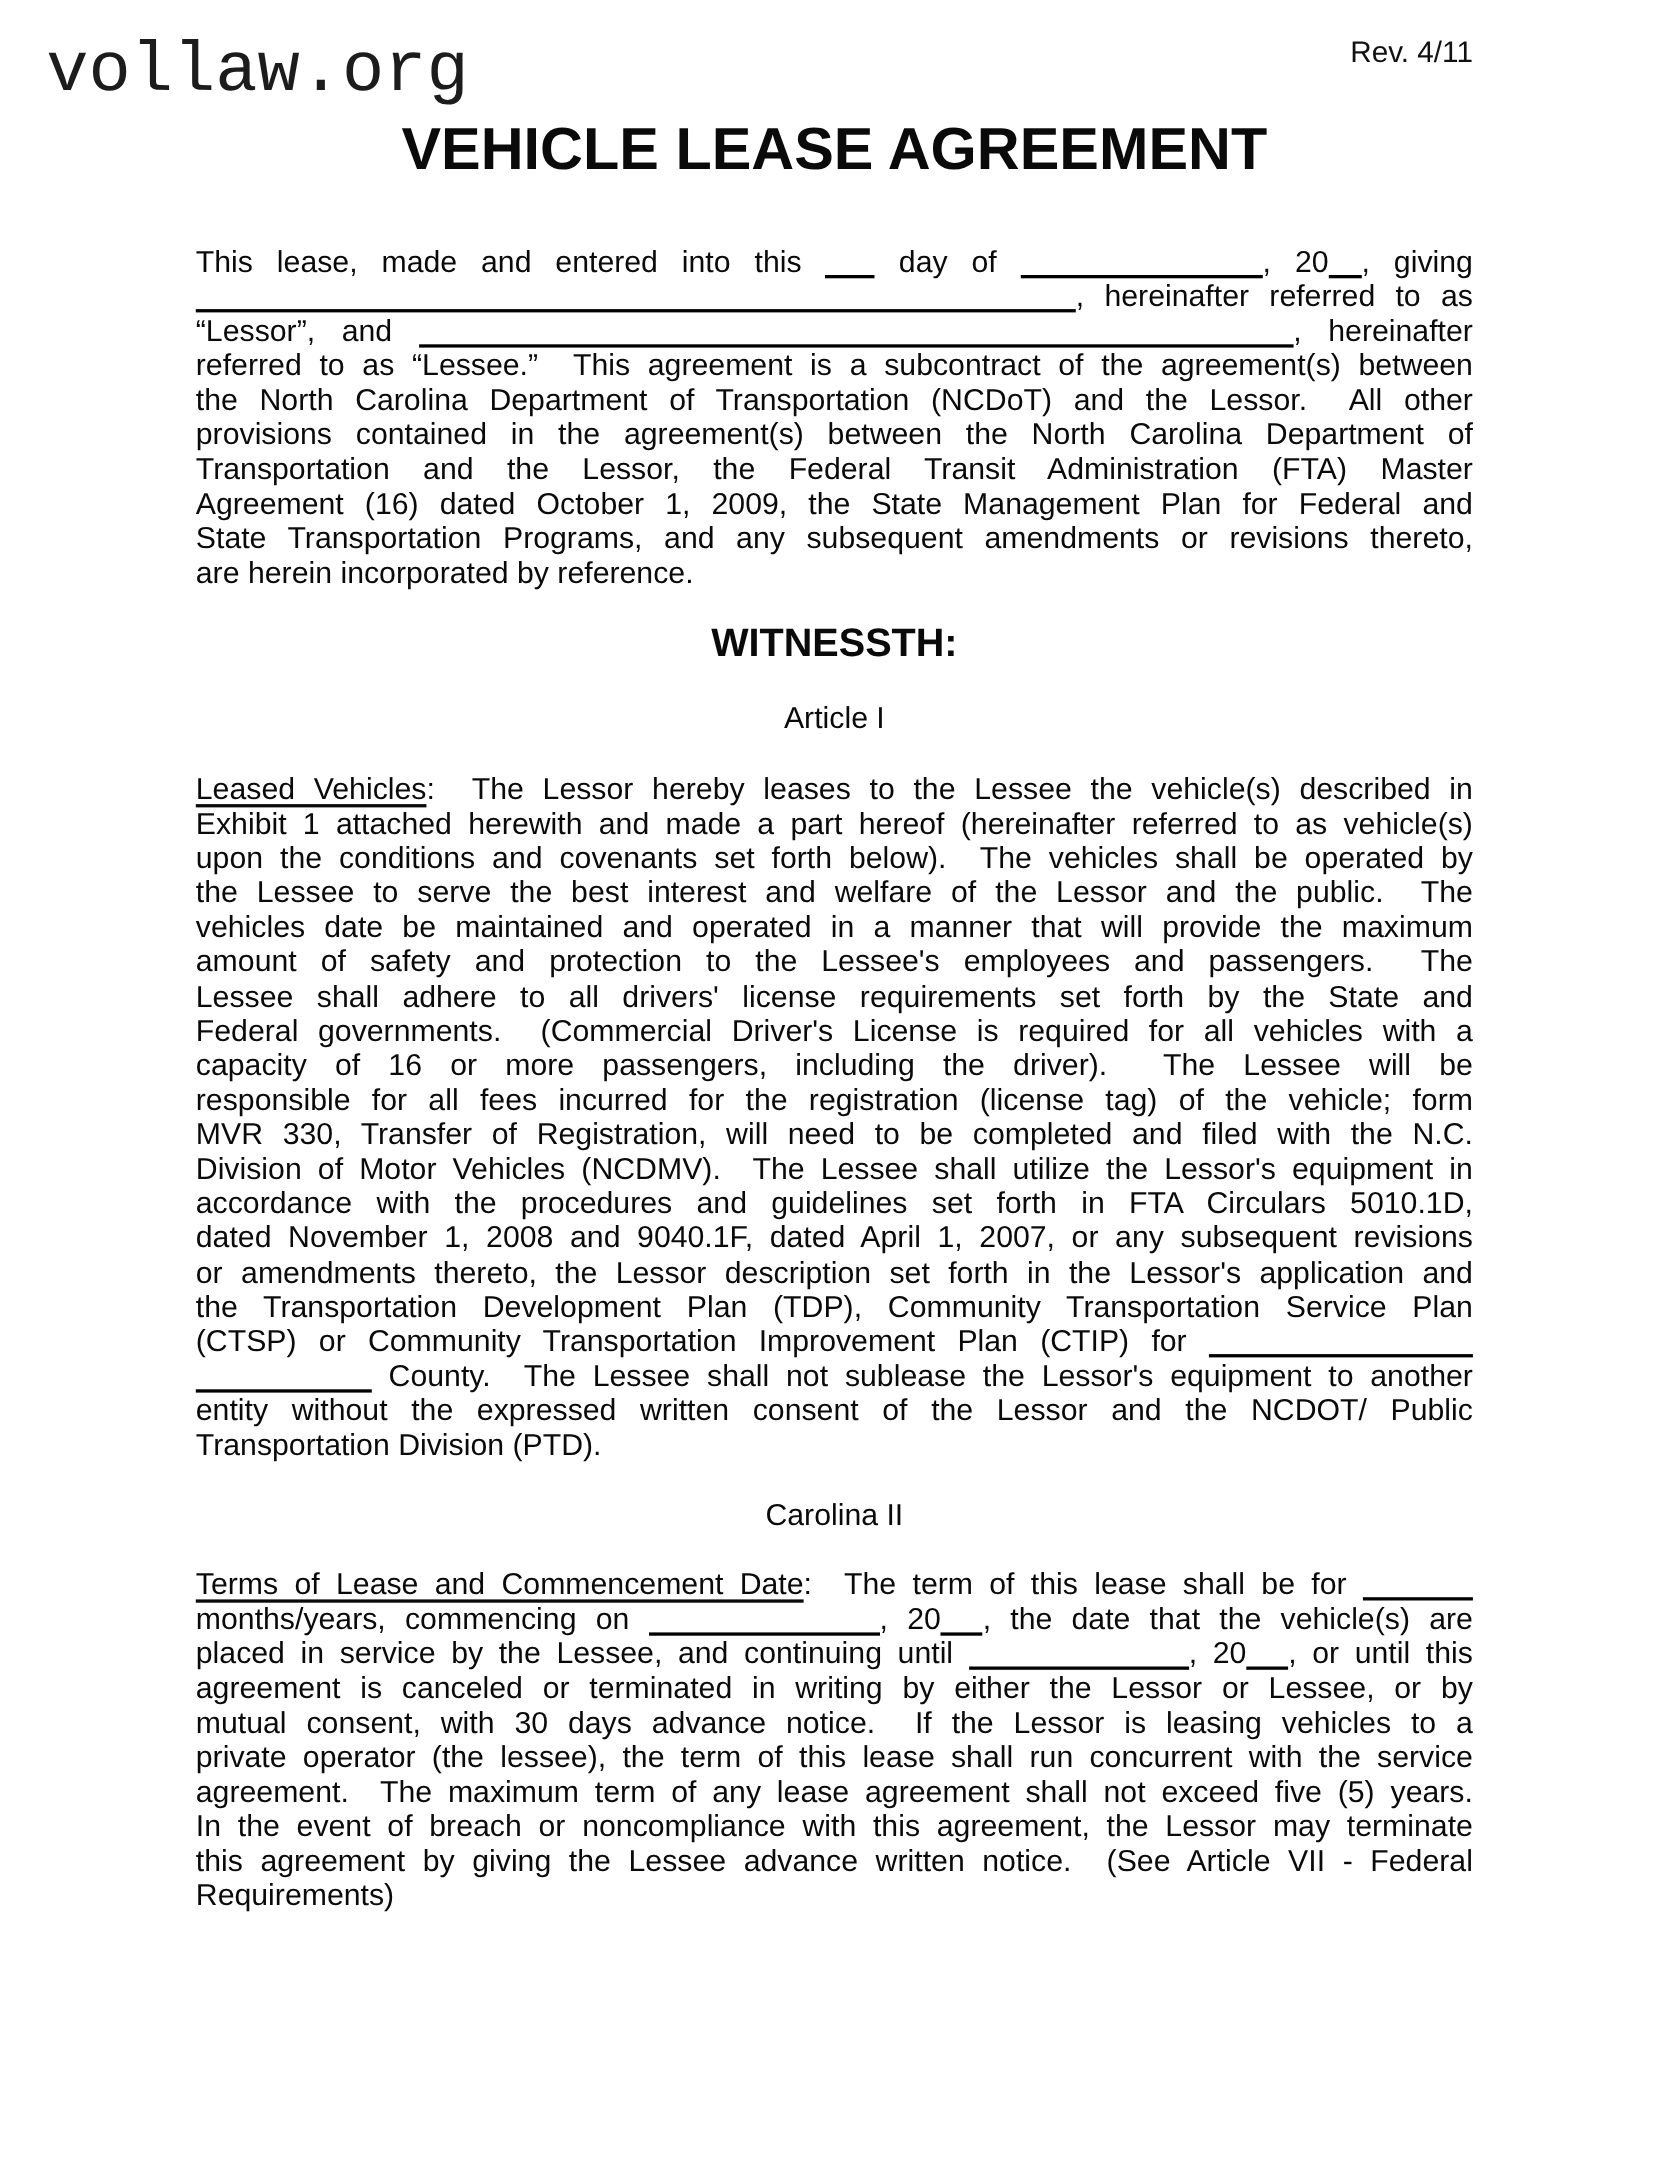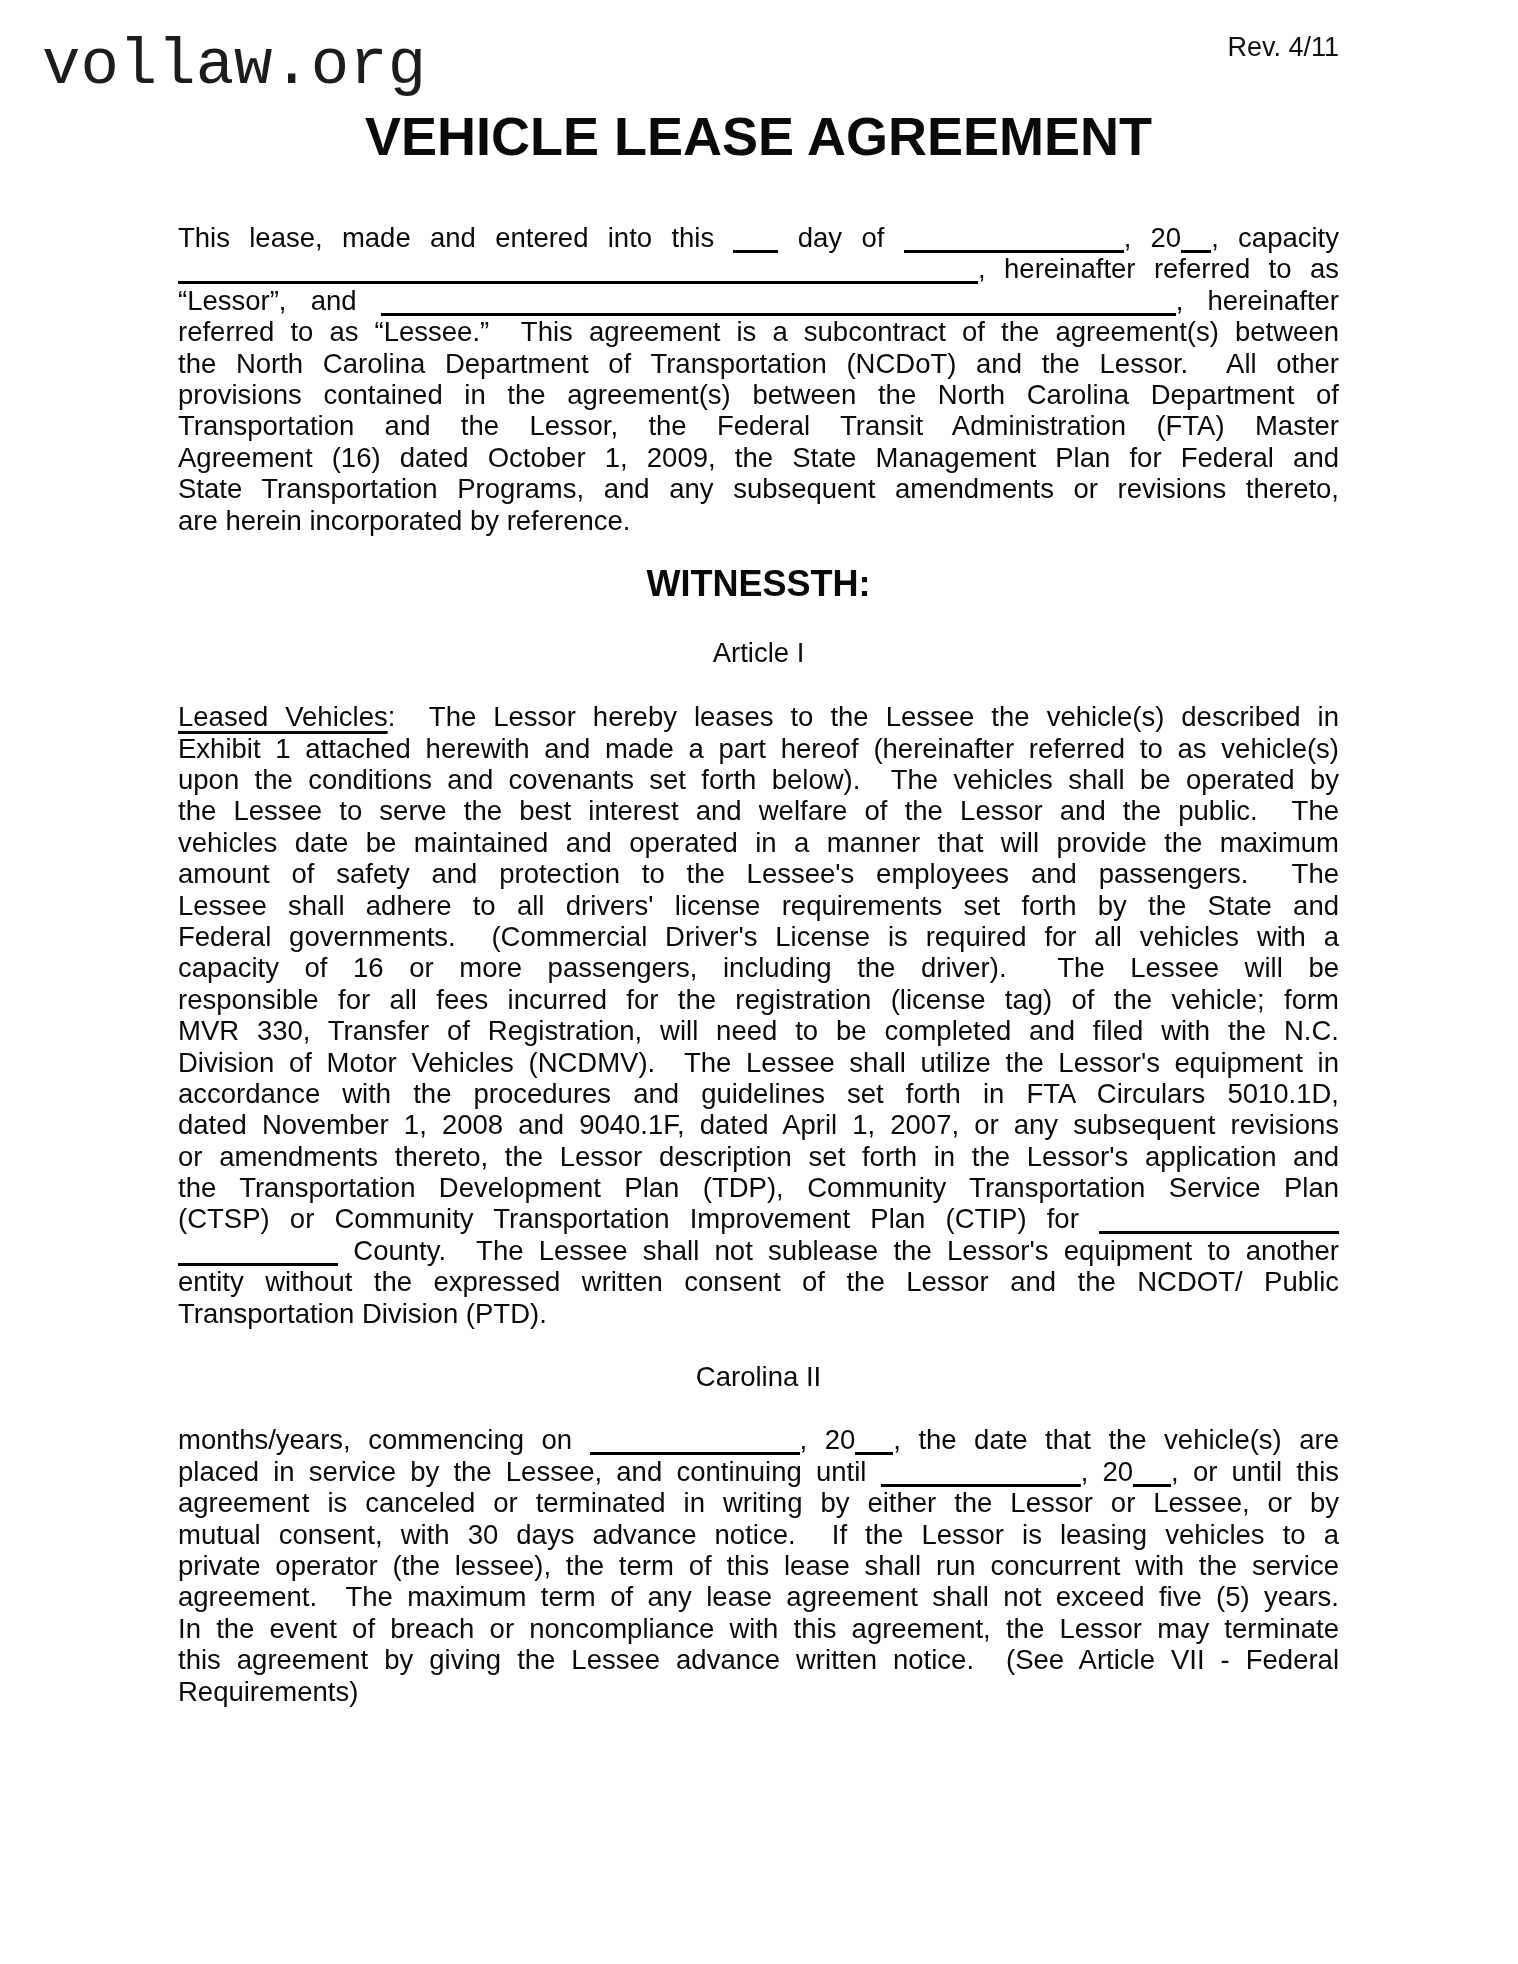--- a/index.html
+++ b/index.html
@@ -54,21 +54,21 @@
 </style>
 </head>
 <body>
 
 <div class="page">
   <div class="logo">vollaw.org</div>
   <div class="rev">Rev. 4/11</div>
   <div class="title">VEHICLE LEASE AGREEMENT</div>
   <div class="docbody">
       <div class="block para">
-        <div class="pl"><span>This lease, made and entered into this </span><span class="blank" style="width: 45px;"></span><span> day of </span><span class="blank" style="width: 220px;"></span><span>, 20</span><span class="blank" style="width: 30px;"></span><span>, capacity</span></div>
+        <div class="pl"><span>This lease, made and entered into this </span><span class="blank" style="width: 45px;"></span><span> day of </span><span class="blank" style="width: 220px;"></span><span>, 20</span><span class="blank" style="width: 30px;"></span><span>, giving</span></div>
         <div class="pl"><span class="blank" style="width: 800px;"></span><span>, hereinafter referred to as</span></div>
         <div class="pl"><span>“Lessor”, and </span><span class="blank" style="width: 795px;"></span><span>, hereinafter</span></div>
         <div class="pl"><span>referred to as “Lessee.”&nbsp; This agreement is a subcontract of the agreement(s) between</span></div>
         <div class="pl"><span>the North Carolina Department of Transportation (NCDoT) and the Lessor.&nbsp; All other</span></div>
         <div class="pl"><span>provisions contained in the agreement(s) between the North Carolina Department of</span></div>
         <div class="pl"><span>Transportation and the Lessor, the Federal Transit Administration (FTA) Master</span></div>
         <div class="pl"><span>Agreement (16) dated October 1, 2009, the State Management Plan for Federal and</span></div>
         <div class="pl"><span>State Transportation Programs, and any subsequent amendments or revisions thereto,</span></div>
         <div class="pl end"><span>are herein incorporated by reference.</span></div>
       </div>
@@ -91,20 +91,21 @@
         <div class="pl"><span>dated November 1, 2008 and 9040.1F, dated April 1, 2007, or any subsequent revisions</span></div>
         <div class="pl"><span>or amendments thereto, the Lessor description set forth in the Lessor's application and</span></div>
         <div class="pl"><span>the Transportation Development Plan (TDP), Community Transportation Service Plan</span></div>
         <div class="pl"><span>(CTSP) or Community Transportation Improvement Plan (CTIP) for </span><span class="blank" style="width: 240px;"></span></div>
         <div class="pl"><span class="blank" style="width: 160px;"></span><span> County.&nbsp; The Lessee shall not sublease the Lessor's equipment to another</span></div>
         <div class="pl"><span>entity without the expressed written consent of the Lessor and the NCDOT/ Public</span></div>
         <div class="pl end"><span>Transportation Division (PTD).</span></div>
       </div>
       <div class="block subheading">Carolina II</div>
       <div class="block para">
+        <div class="pl"><span class="ul">Terms of Lease and Commencement Date</span><span>:&nbsp; The term of this lease shall be for </span><span class="blank" style="width: 100px;"></span></div>
         <div class="pl"><span>months/years, commencing on </span><span class="blank" style="width: 210px;"></span><span>, 20</span><span class="blank" style="width: 38px;"></span><span>, the date that the vehicle(s) are</span></div>
         <div class="pl"><span>placed in service by the Lessee, and continuing until </span><span class="blank" style="width: 200px;"></span><span>, 20</span><span class="blank" style="width: 38px;"></span><span>, or until this</span></div>
         <div class="pl"><span>agreement is canceled or terminated in writing by either the Lessor or Lessee, or by</span></div>
         <div class="pl"><span>mutual consent, with 30 days advance notice.&nbsp; If the Lessor is leasing vehicles to a</span></div>
         <div class="pl"><span>private operator (the lessee), the term of this lease shall run concurrent with the service</span></div>
         <div class="pl"><span>agreement.&nbsp; The maximum term of any lease agreement shall not exceed five (5) years.</span></div>
         <div class="pl"><span>In the event of breach or noncompliance with this agreement, the Lessor may terminate</span></div>
         <div class="pl"><span>this agreement by giving the Lessee advance written notice.&nbsp; (See Article VII - Federal</span></div>
         <div class="pl end"><span>Requirements)</span></div>
       </div>

